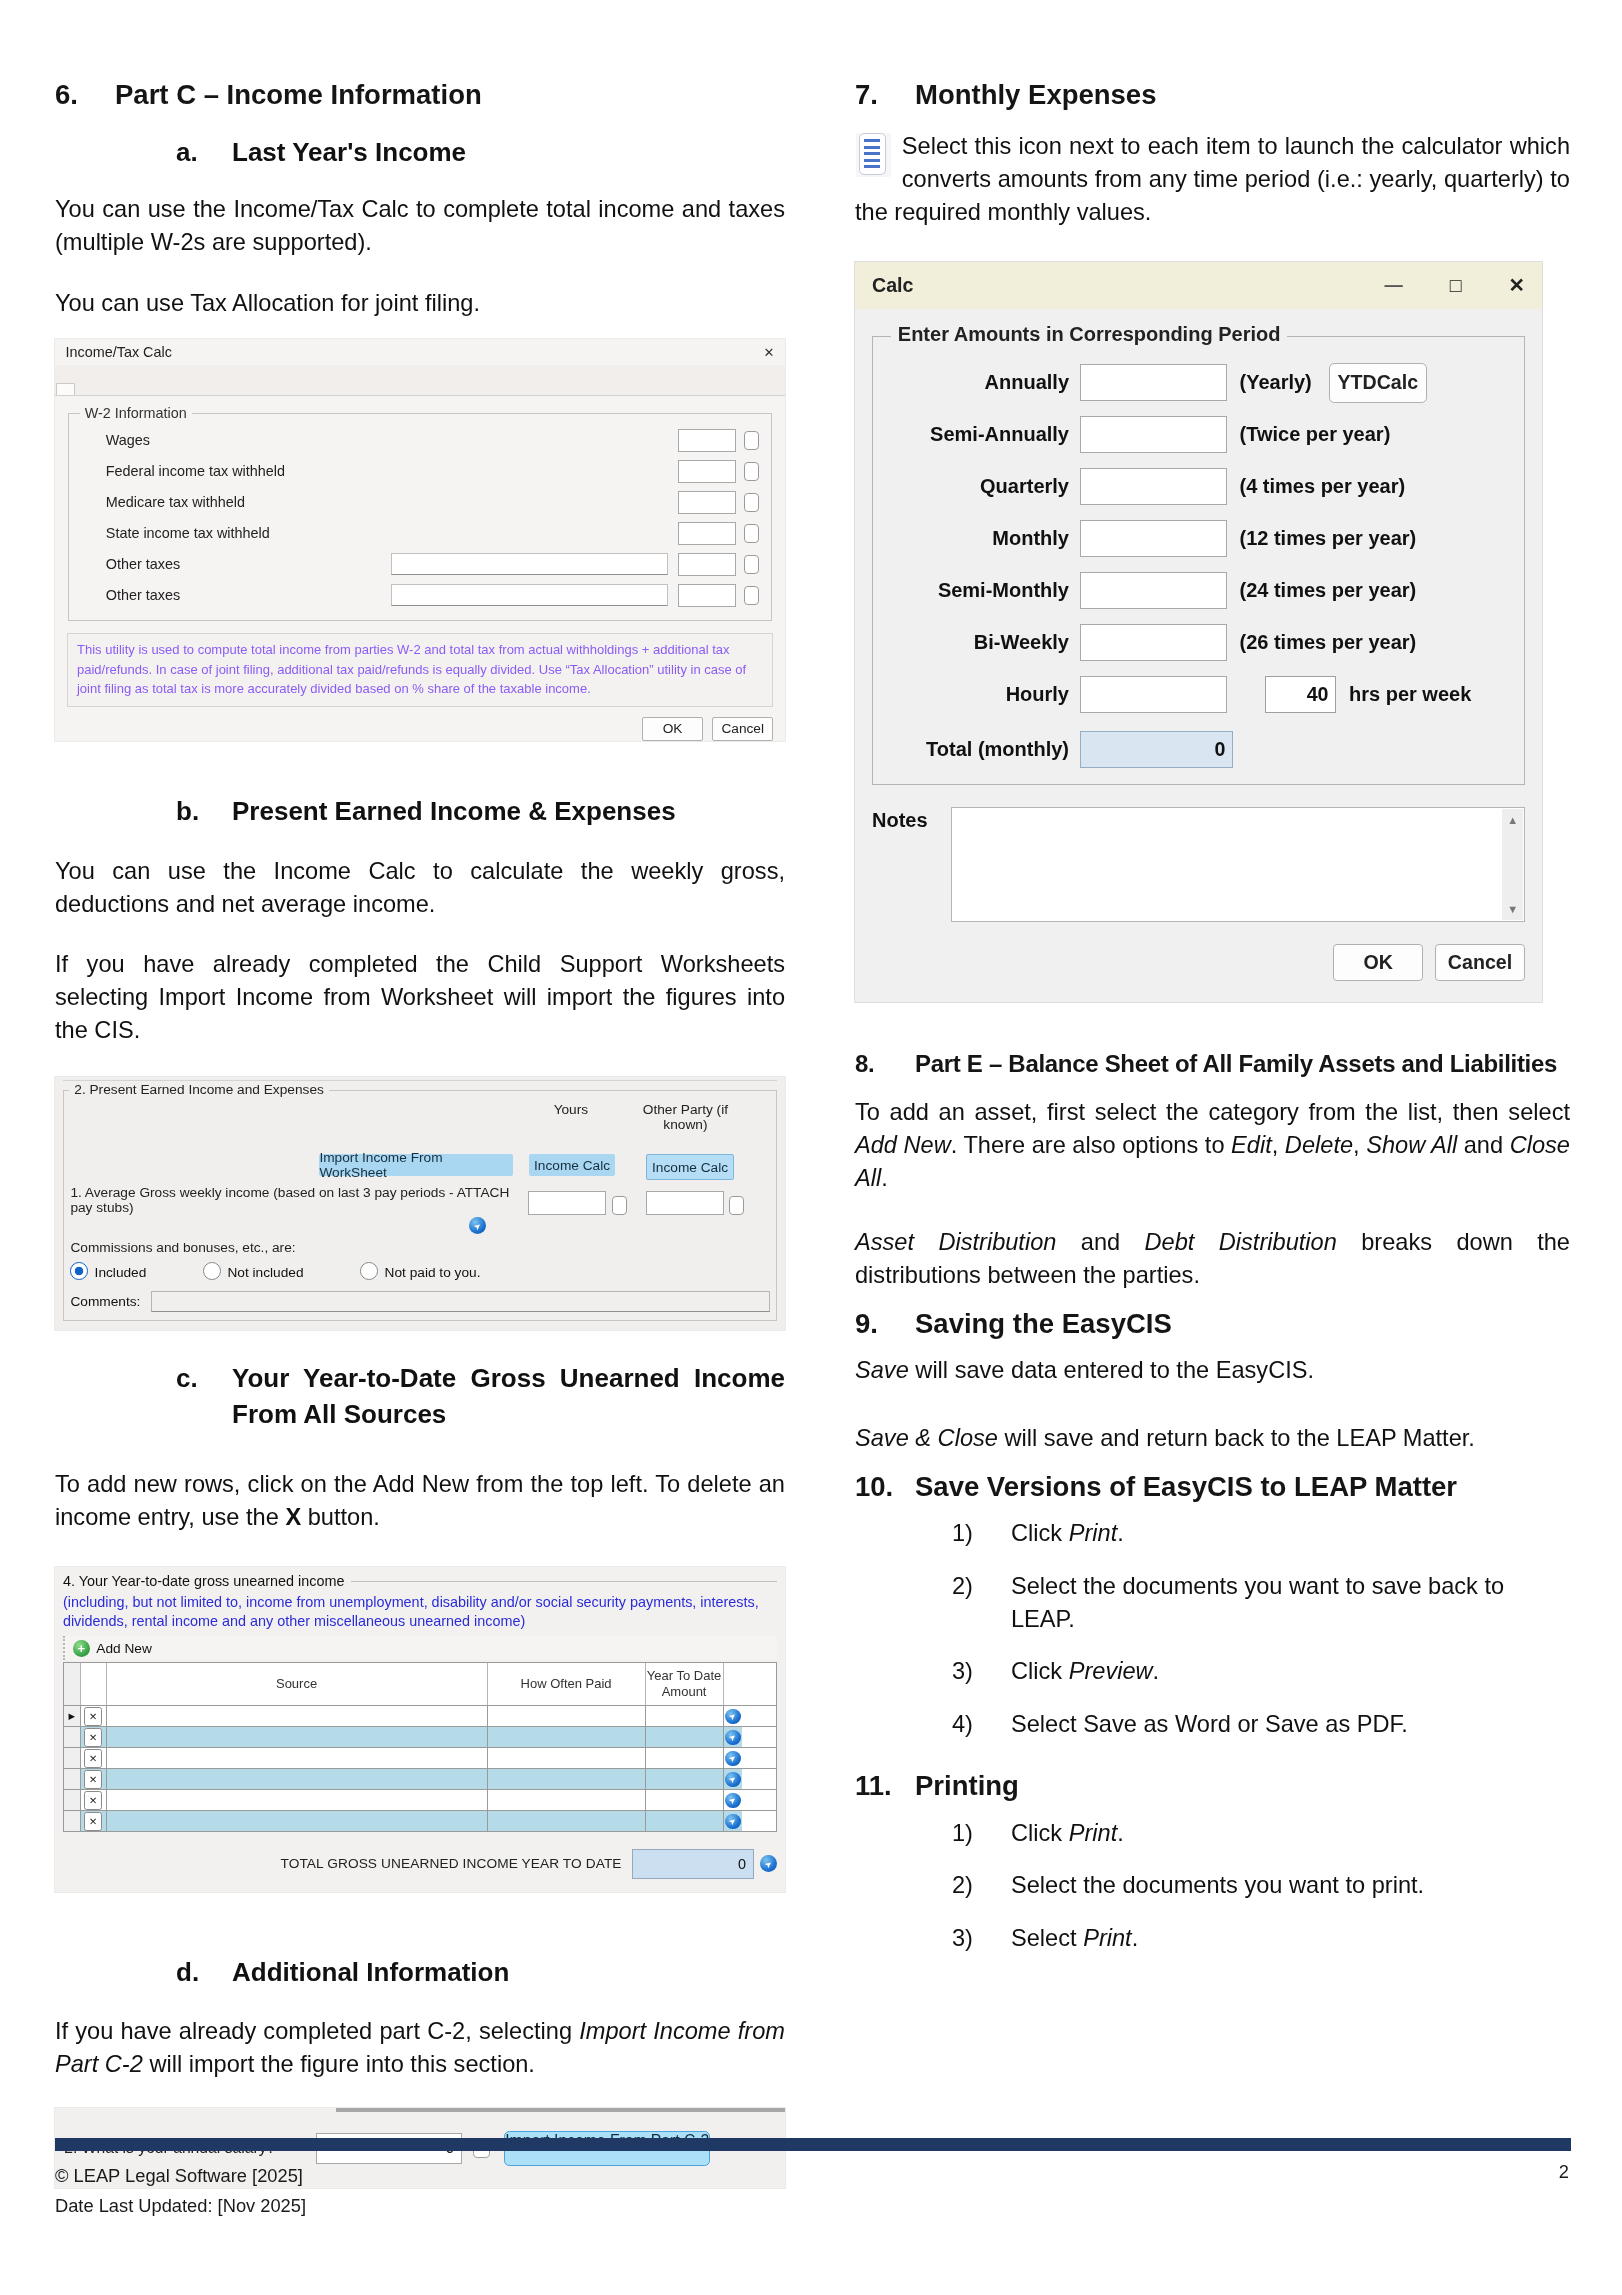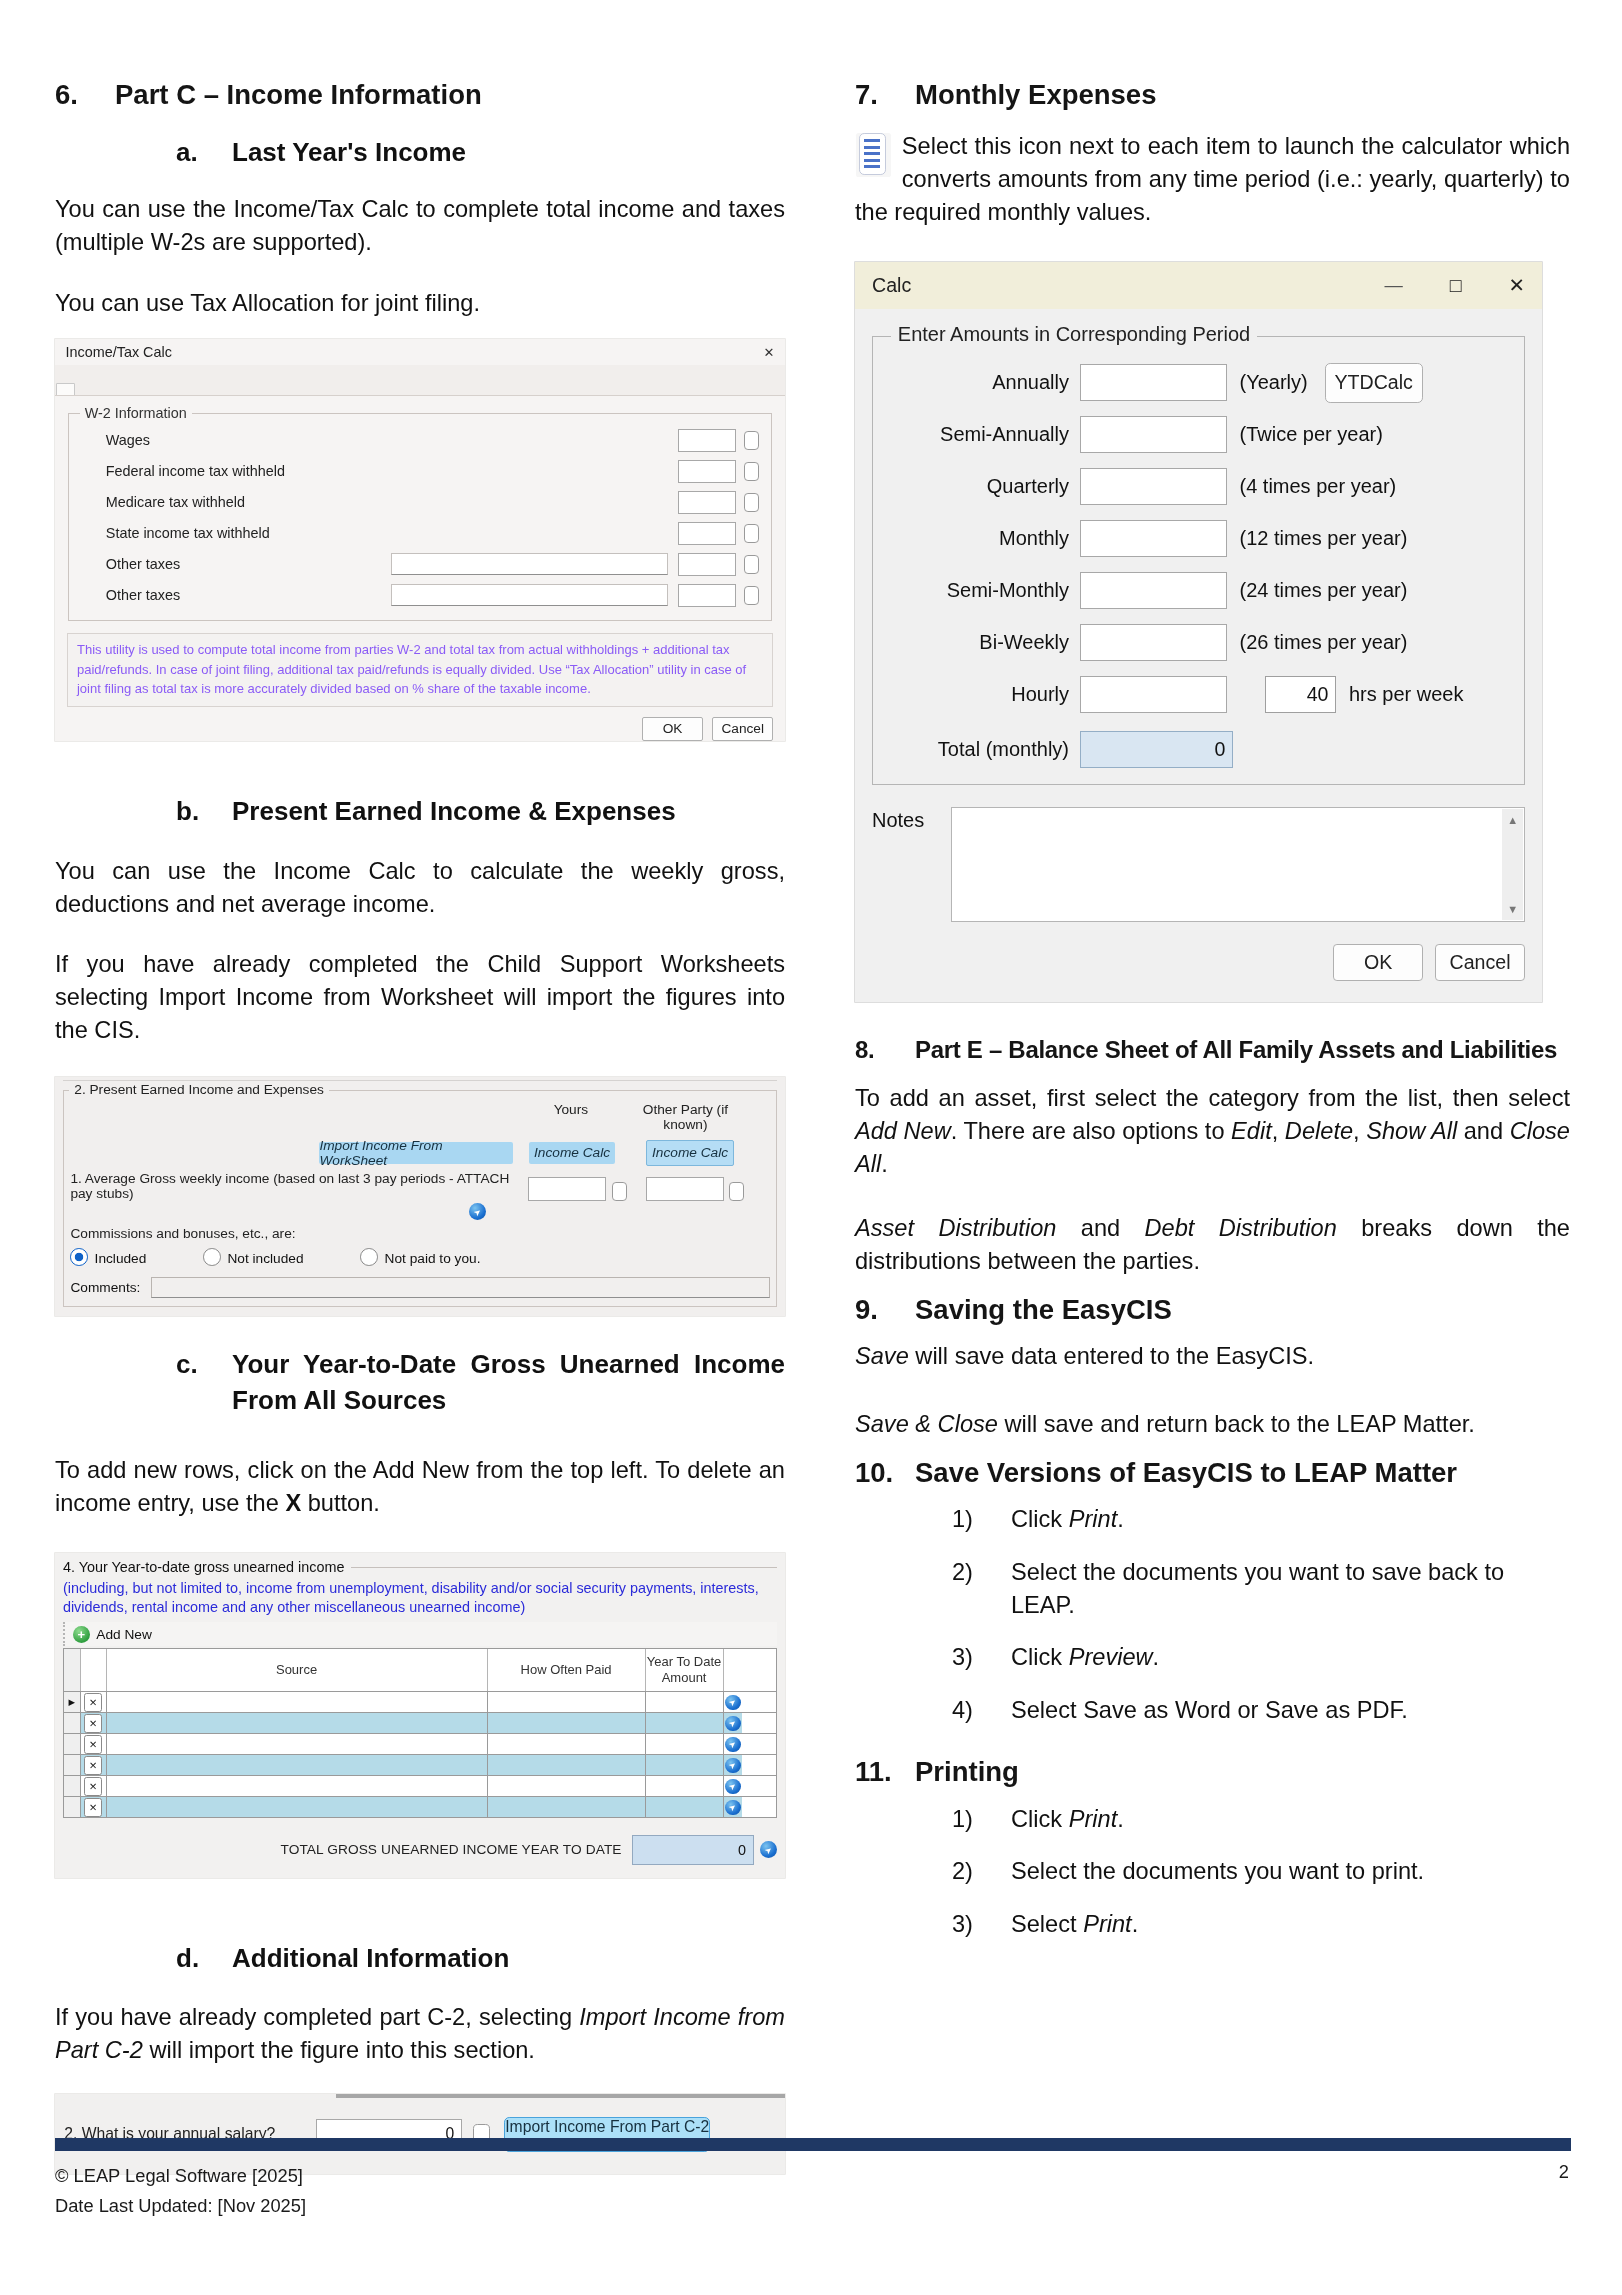--- a/index.html
+++ b/index.html
@@ -71,21 +71,21 @@
   .itc-foot .btn-plain{width:59px;height:21.6px;font-size:13.7px;border-radius:2px;}
 
   
   .pei{background:#f1efee;margin-bottom:29.4px;padding:6.5px 7.9px 9.2px 7.9px;position:relative;}
   .pei-hairline{position:absolute;top:3.9px;left:7.9px;right:7.9px;height:0;border-top:1.3px solid #d5d2d0;}
   .pei-grp{border:0.7px solid #cbc4c0;margin-top:6.5px;padding:0 6.5px 7.9px 6.5px;position:relative;background:#f1efee;}
   .pei-grp-label{position:absolute;top:-8.5px;left:5.2px;background:#f1efee;padding:0 5.2px;font-size:13.7px;color:#222;}
   .pei-hdrs{display:flex;margin-top:11.8px;font-size:13.7px;color:#222;}
   .pei-hdrs .h-yours{margin-left:458px;width:85px;text-align:center;}
   .pei-hdrs .h-other{margin-left:6.5px;width:131px;text-align:center;}
-  .pei-btns{display:flex;align-items:center;margin-top:8px;height:25px;font-style:italic;}
+  .pei-btns{display:flex;align-items:flex-start;margin-top:22px;height:25px;}
   .pei-btns .imp{margin-left:249px;width:194px;height:22px;font-size:13.7px;}
   .pei-btns .ic1{margin-left:15.7px;width:86px;height:22px;font-size:13.7px;}
   .pei-btns .ic2{margin-left:31px;width:86px;height:23.6px;font-size:13.7px;border:0.7px solid #7db7dc;background:#b5ddf5;}
   .pei-row1{display:flex;align-items:flex-end;margin-top:7.9px;height:27.5px;}
   .pei-row1 .lbl{width:458px;font-size:13.7px;color:#222;flex:none;}
   .pei-row1 .f{width:76px;height:22px;margin-right:5.2px;}
   .pei-row1 .gap{width:19.6px;}
   .pei-circ{display:flex;margin:2.6px 0 0 399px;}
   .pei-comm{font-size:13.7px;color:#222;margin-top:5.2px;}
   .pei-radios{display:flex;align-items:center;gap:7.9px;margin-top:7.9px;font-size:13.7px;}
@@ -134,21 +134,21 @@
   .sal .cb{margin:0 14.4px 0 11.8px;width:14.4px;height:18.3px;border-radius:4.6px;}
   .sal .btn-import{width:204px;height:33px;font-size:15.7px;background:#ace0f8;border:1.3px solid #49a3dc;border-radius:5.2px;color:#16303f;}
 
   
   .doc-icon{float:left;width:35px;height:44px;margin:3.9px 10.5px 2.6px 1.3px;background:#f6f6f6;position:relative;border-radius:2.6px;}
   .doc-icon::before{content:"";position:absolute;inset:0 5.2px 2.6px 2.6px;background:#fff;border:1.3px solid #c5cbdc;border-radius:5.2px;}
   .doc-icon::after{content:"";position:absolute;left:7.9px;right:11.8px;top:5.2px;bottom:9.2px;
       background:repeating-linear-gradient(to bottom,#4a72c8 0 3.3px,rgba(0,0,0,0) 3.3px 6.5px);}
 
   
-  .calcdlg{background:#f0f0f0;box-shadow:0 0 0 0.7px #cfcfcf;margin:33px 28px 32px 0;}
+  .calcdlg{background:#f0f0f0;box-shadow:0 0 0 0.7px #cfcfcf;margin:33px 28px 46px 0;font-weight:bold;}
   .calc-title{height:47px;background:#f1eeda;display:flex;align-items:center;padding:0 17px;font-size:19.6px;color:#222;}
   .calc-win{margin-left:auto;display:flex;align-items:center;gap:47px;color:#222;}
   .calc-win .w-min{font-size:18.3px;color:#555;}
   .calc-win .w-max{font-size:19.6px;}
   .calc-win .w-close{font-size:19.6px;}
   .calc-grp{border:0.7px solid #b5b5b5;margin:27.5px 17px 0 17px;padding:19.6px 0 5.2px 0;position:relative;}
   .calc-grp-label{position:absolute;top:-14.4px;left:18.3px;background:#f0f0f0;padding:0 6.5px;font-size:20px;color:#222;}
   .calc-row{display:flex;align-items:center;height:52px;}
   .calc-label{width:196px;text-align:right;padding-right:10.5px;font-size:20px;flex:none;}
   .calc-input{width:145px;height:35px;flex:none;}

